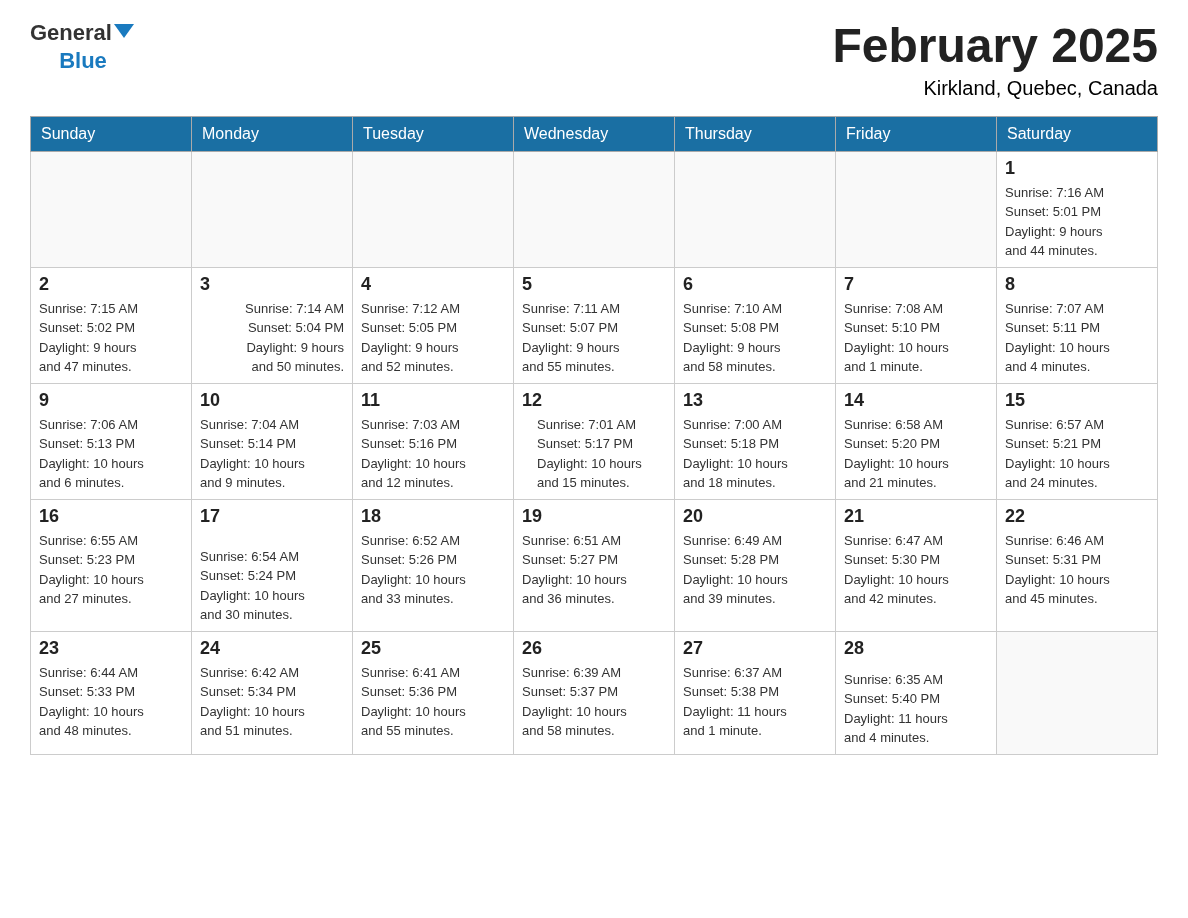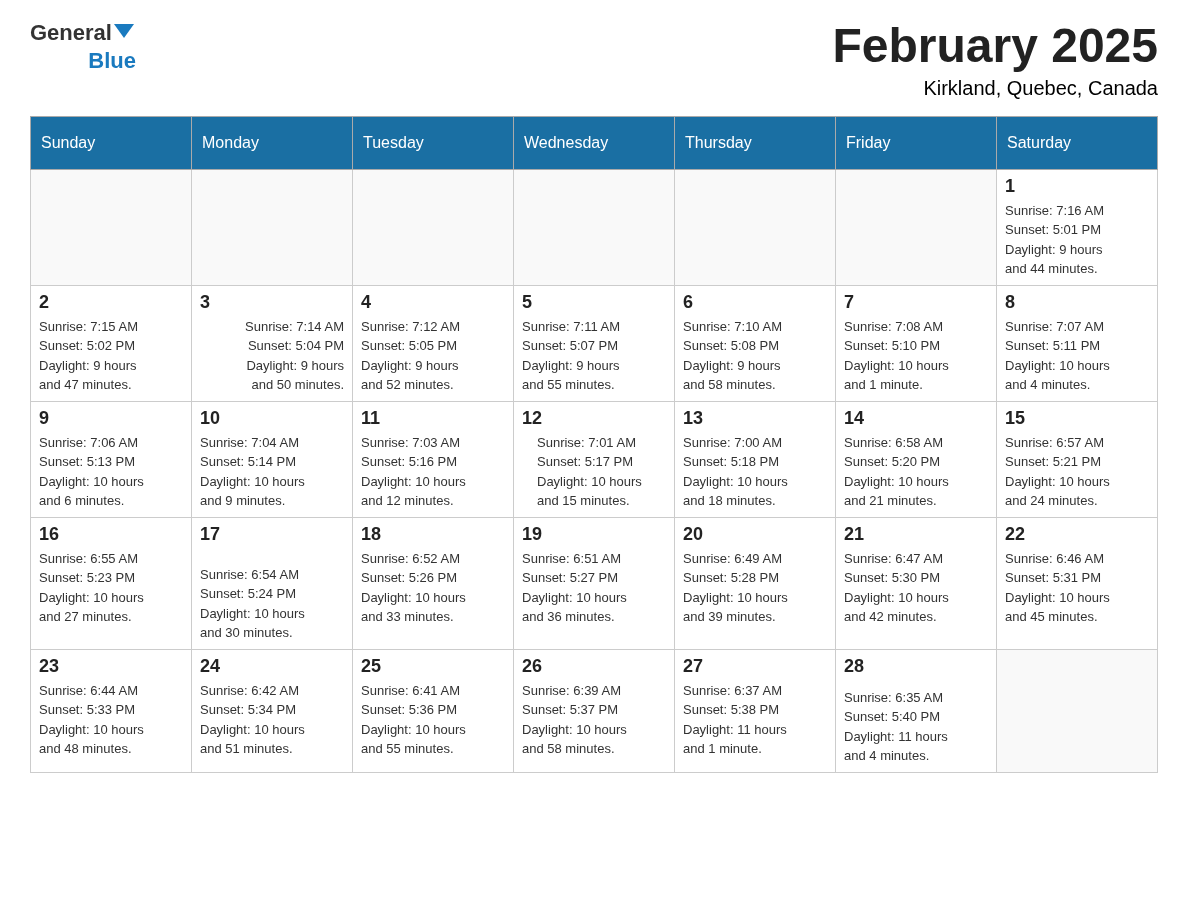--- a/index.html
+++ b/index.html
@@ -12,21 +12,21 @@
     }
     .header {
       display: flex;
       justify-content: space-between;
       align-items: flex-start;
       margin-bottom: 16px;
     }
     .logo {
       display: flex;
       flex-direction: column;
-      align-items: flex-end;
+      align-items: center;
     }
     .logo-text {
       display: flex;
       align-items: center;
       font-size: 22px;
       font-weight: bold;
       color: #333;
     }
     .logo-general { color: #333; }
     .logo-arrow {
@@ -59,21 +59,21 @@
     .calendar {
       width: 100%;
       border-collapse: collapse;
       border: 1px solid #aaa;
     }
     .calendar th {
       background-color: #1a6fa3;
       color: #fff;
       font-size: 16px;
       font-weight: normal;
-      padding: 17px 10px;
+      padding: 8px 10px;
       text-align: left;
       border: 1px solid #aaa;
     }
     .calendar td {
       vertical-align: top;
       border: 1px solid #ccc;
       padding: 6px 8px;
       width: calc(100% / 7);
       min-height: 100px;
     }

